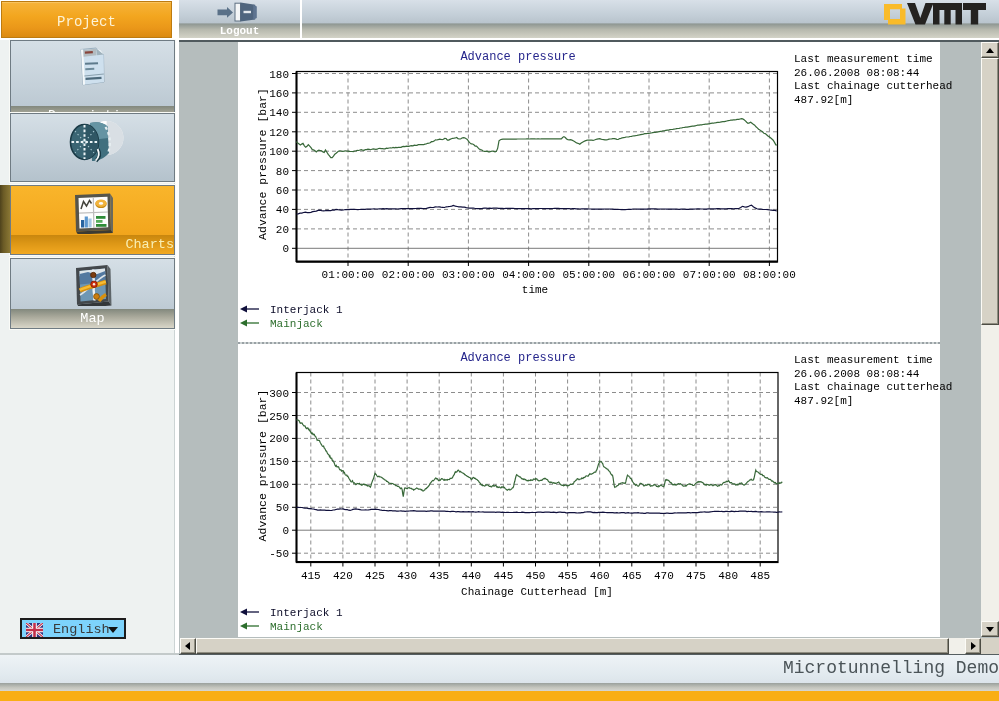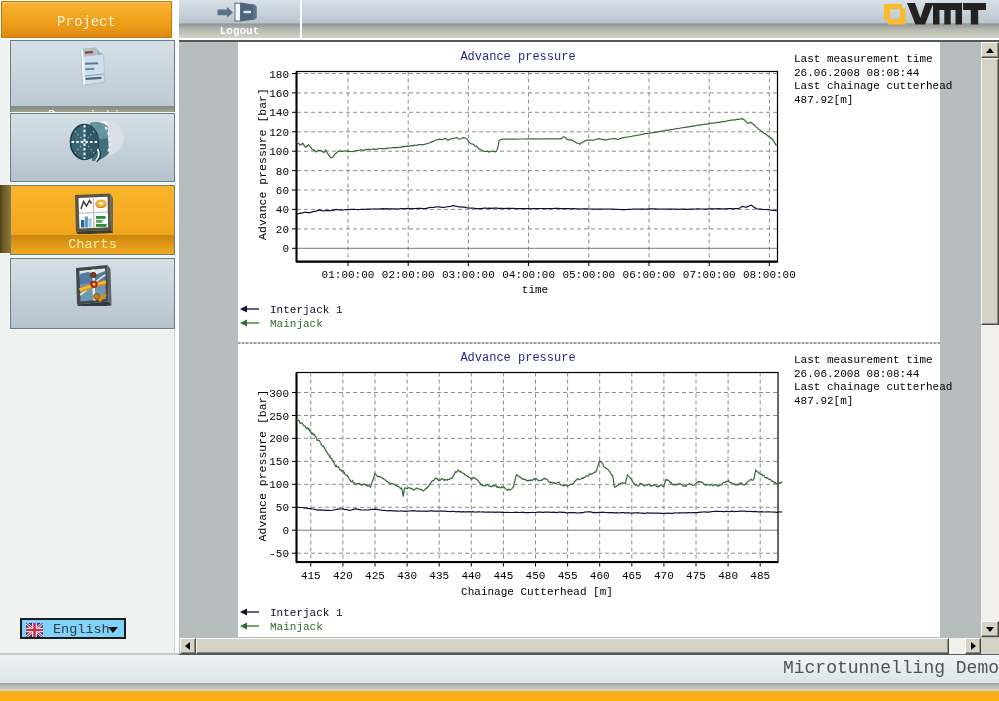--- a/index.html
+++ b/index.html
@@ -30,21 +30,21 @@
 .sbtn { position:absolute; left:10px; width:165px; border:1px solid #6f7b83;
   box-shadow:0 0 0 1px #fafbf7; }
 .sbtn .icon { position:absolute; left:0; right:0; display:flex; justify-content:center; }
 .sbtn .band { position:absolute; left:0; right:0; bottom:0; height:19px;
   background:linear-gradient(#82887d 0%, #a8a89a 40%, #d9d6c8 100%); }
 .sbtn .band span { position:absolute; left:0; right:0; top:2px; text-align:center;
   color:#fff; font-size:13.5px; }
 .sbtn.blue { background:linear-gradient(#d5dfe6 0%, #c4d0d9 55%, #b4c2cc 100%); }
 .sbtn.orange { background:linear-gradient(#f9b52b 0%, #f3a81f 60%, #ec9d15 100%); }
 .sbtn.orange .band { background:linear-gradient(#c8860e 0%, #dd9716 45%, #f2a921 100%); }
-.sbtn.orange .band span { color:#f9efb4; }
+.sbtn.orange .band span { color:#f9efb4;text-align:right; }
 #tab-active { left:0; top:185px; width:10px; height:68px;
   background:linear-gradient(90deg,#4e421c 0%, #6b5b26 35%, #8a7734 100%); }
 
 
 #content { left:179px; top:40px; width:820px; height:614px; background:#b5bdbd;
   border-top:2px solid #505a5e; }
 #whitepanel { left:238px; top:42px; width:702px; height:595px; background:#fff; }
 #chartsep { left:238px; top:342px; width:702px; height:2px; background:repeating-linear-gradient(90deg,#99a1a5 0 2px,#ccd2d2 2px 4px); }
 #chartsvg { left:0; top:0; }
 
@@ -201,20 +201,23 @@
         <path d="M6,31 C13,27 23,15 31.5,11" fill="none" stroke="#dfe5e8" stroke-width="1.6"></path>
         <path d="M5.8,26.5 C13,23 20,22 31.8,18" fill="none" stroke="#d8900d" stroke-width="4.6"></path>
         <path d="M5.8,26 C13,22.6 20,21.6 31.8,17.6" fill="none" stroke="#f6bc34" stroke-width="2.2"></path>
         <path d="M25,37 C28,33 30,31.5 32,30.5" fill="none" stroke="#d8900d" stroke-width="3.4"></path>
         <circle cx="19.3" cy="11" r="2.7" fill="#7c3c10" stroke="#542806" stroke-width="0.8"></circle>
         <circle cx="20" cy="20.3" r="3.3" fill="#cd2f0e" stroke="#7e1a04" stroke-width="0.8"></circle>
         <circle cx="20" cy="20.3" r="1.2" fill="#f6ece6"></circle>
         <circle cx="22.5" cy="32.5" r="2.9" fill="#ca7d0e" stroke="#7e4e06" stroke-width="0.8"></circle>
       </svg>
     </div>
+    <div class="band">
+        <span>Map</span>
+      </div>
   </div>
 
   <div id="content" class="abs"></div>
   <div id="whitepanel" class="abs"></div>
   <div id="chartsep" class="abs"></div>
 
   <svg id="chartsvg" class="abs" width="999" height="701" viewBox="0 0 999 701">
 
     <text x="518" y="60" text-anchor="middle" font-size="12" fill="#26268c">Advance pressure</text>
 

